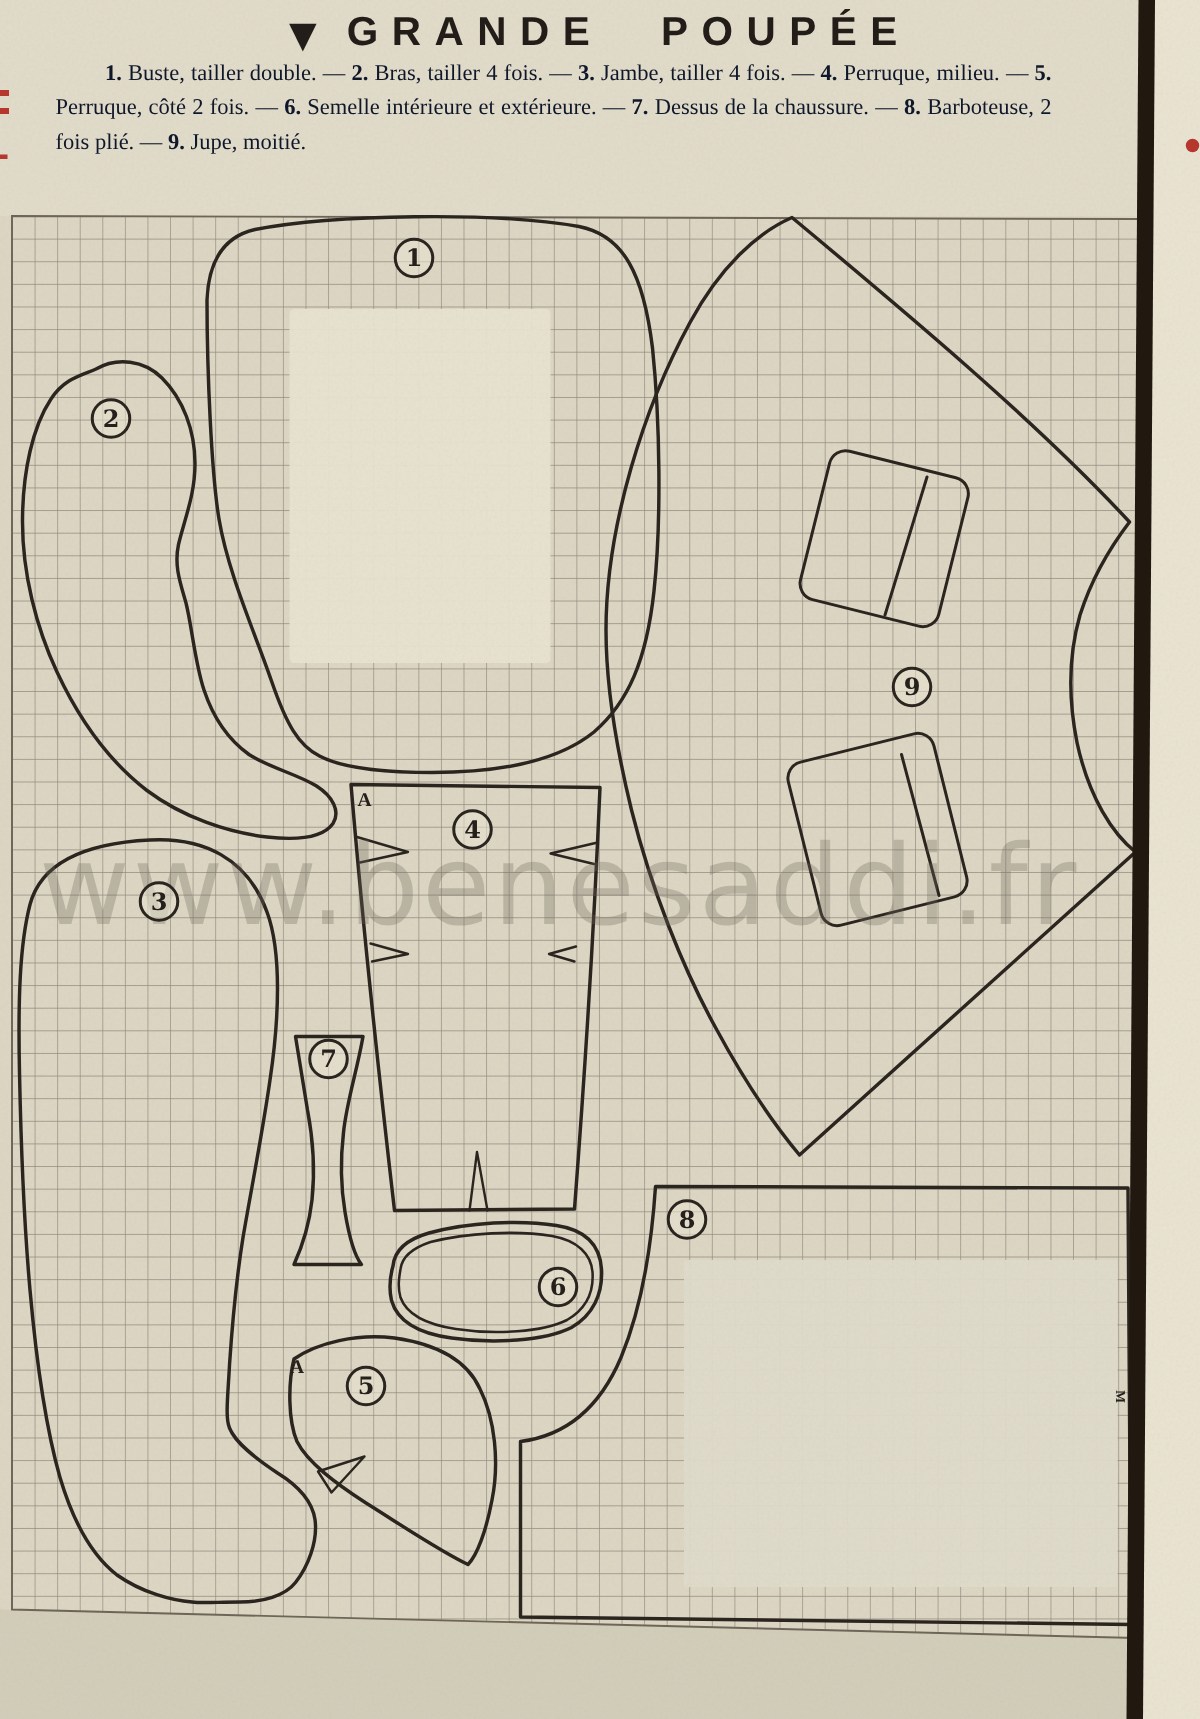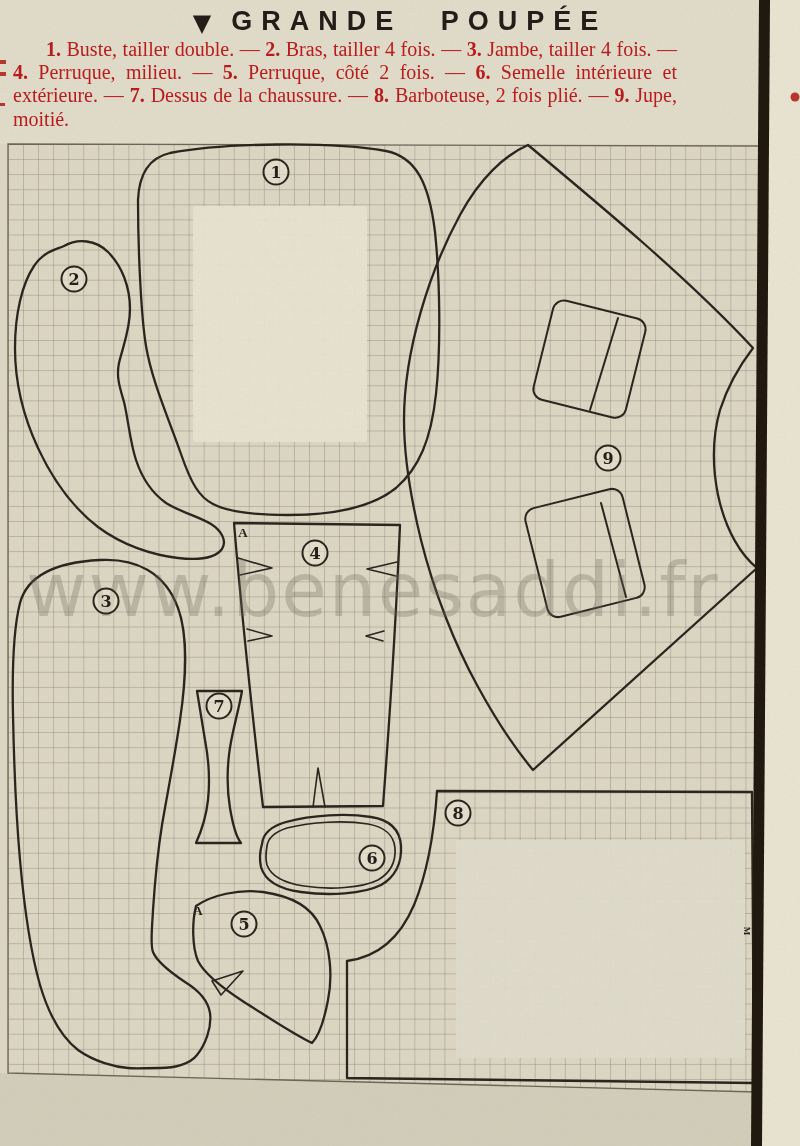--- a/index.html
+++ b/index.html
@@ -8,22 +8,22 @@
   #page{position:relative;width:800px;height:1146px;background:#ded8c6;overflow:hidden;}
   #artwork{position:absolute;left:0;top:0;z-index:1;}
 
   
   .title-row{position:absolute;top:6px;left:0;right:0;text-align:center;z-index:5;
     color:#221d18;white-space:nowrap;}
   .title-row .tri{display:inline-block;font-size:24px;vertical-align:-1px;margin-right:20px;
     font-family:"DejaVu Sans",sans-serif;}
   .title-row .ttl{font-family:"Liberation Sans",sans-serif;font-weight:700;font-size:27px;
     letter-spacing:9px;word-spacing:22px;}
-  .legend{position:absolute;top:38px;left:13px;width:664px;z-index:5;
-    font-size:20px;line-height:23.2px;color:#b91c1c;text-align:justify;text-indent:33px;}
+  .legend{position:absolute;top:38px;left:37px;width:664px;z-index:5;
+    font-size:15px;line-height:23.2px;color:#0f172a;text-align:justify;text-indent:33px;}
   .legend b{font-weight:700;}
 
   
   .num-badge{position:absolute;z-index:6;width:27px;height:27px;box-sizing:border-box;
     border:2px solid #2b2520;border-radius:50%;background:rgba(232,226,208,.55);
     display:flex;align-items:center;justify-content:center;
     font:600 16px "DejaVu Serif",serif;color:#25201c;transform:translate(-50%,-50%);}
   .grid-marker{position:absolute;z-index:6;font:700 13px "Liberation Serif",serif;
     color:#25201c;transform:translate(-50%,-50%);}
   .grid-marker.rot90{transform:translate(-50%,-50%) rotate(90deg);font-size:9px;}

